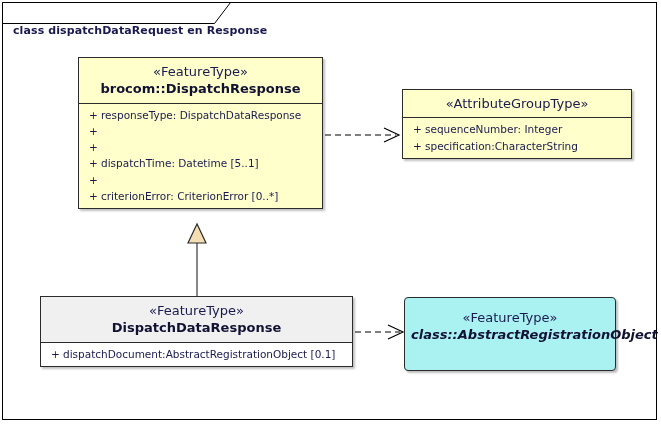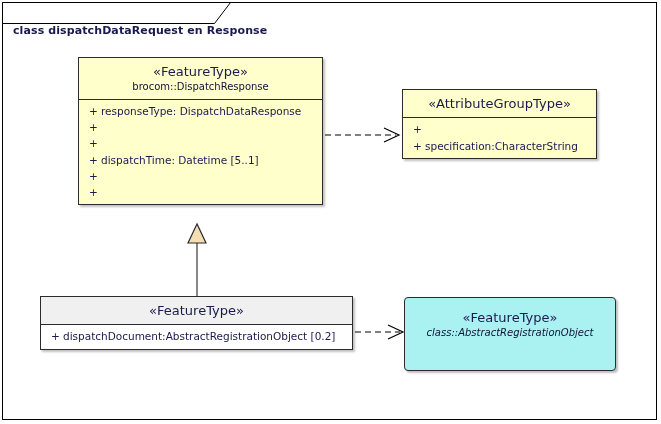--- a/index.html
+++ b/index.html
@@ -62,22 +62,22 @@
     padding: 6px 6px 5px 6px;
     text-align: center;
     line-height: 1.25;
   }
   .stereotype {
     font-size: 13px;
     color: #1a1a4e;
     white-space: nowrap;
   }
   .class-name {
-    font-size: 10px;
-    font-weight: normal;
+    font-size: 13px;
+    font-weight: bold;
     color: #111133;
     white-space: nowrap;
     margin-top: 1px;
   }
   .class-name.abstract {
     font-style: italic;
   }
   .compartment-divider {
     height: 1px;
     background: #2b2b2b;
@@ -110,21 +110,21 @@
   
   #class-dispatch-response {
     left: 78px;
     top: 57px;
     width: 245px;
     background: #ffffcc;
   }
   #class-criterion-error {
     left: 402px;
     top: 89px;
-    width: 195px;
+    width: 230px;
     background: #ffffcc;
   }
   #class-dispatch-data-response {
     left: 40px;
     top: 296px;
     width: 313px;
     background: #ffffff;
   }
   #class-dispatch-data-response .class-header {
     background: #f0f0f0;
@@ -201,49 +201,52 @@
     </div>
     <div class="attr-row">
       <span class="attr-vis">+</span>
       <span class="attr-text">dispatchTime: Datetime [5..1]</span>
     </div>
     <div class="attr-row">
       <span class="attr-vis">+</span>
     </div>
     <div class="attr-row">
       <span class="attr-vis">+</span>
+      <span class="attr-text">criterionError: CriterionError [0..*]</span>
     </div>
   </div>
 </div>
 
 <div class="class-box" id="class-criterion-error">
   <div class="class-header">
     <div class="stereotype">«AttributeGroupType»</div>
   </div>
   <div class="compartment-divider"></div>
   <div class="attr-list">
     <div class="attr-row">
       <span class="attr-vis">+</span>
+      <span class="attr-text">sequenceNumber: Integer</span>
     </div>
     <div class="attr-row">
       <span class="attr-vis">+</span>
       <span class="attr-text">specification:CharacterString</span>
     </div>
   </div>
 </div>
 
 <div class="class-box" id="class-dispatch-data-response">
   <div class="class-header">
     <div class="stereotype">«FeatureType»</div>
+    <div class="class-name">DispatchDataResponse</div>
   </div>
   <div class="compartment-divider"></div>
   <div class="attr-list">
     <div class="attr-row">
       <span class="attr-vis">+</span>
-      <span class="attr-text">dispatchDocument:AbstractRegistrationObject [0.2]</span>
+      <span class="attr-text">dispatchDocument:AbstractRegistrationObject [0.1]</span>
     </div>
   </div>
 </div>
 
 <div class="class-box" id="class-abstract-registration-object">
   <div class="class-header">
     <div class="stereotype">«FeatureType»</div>
     <div class="class-name abstract">class::AbstractRegistrationObject</div>
   </div>
 </div>

